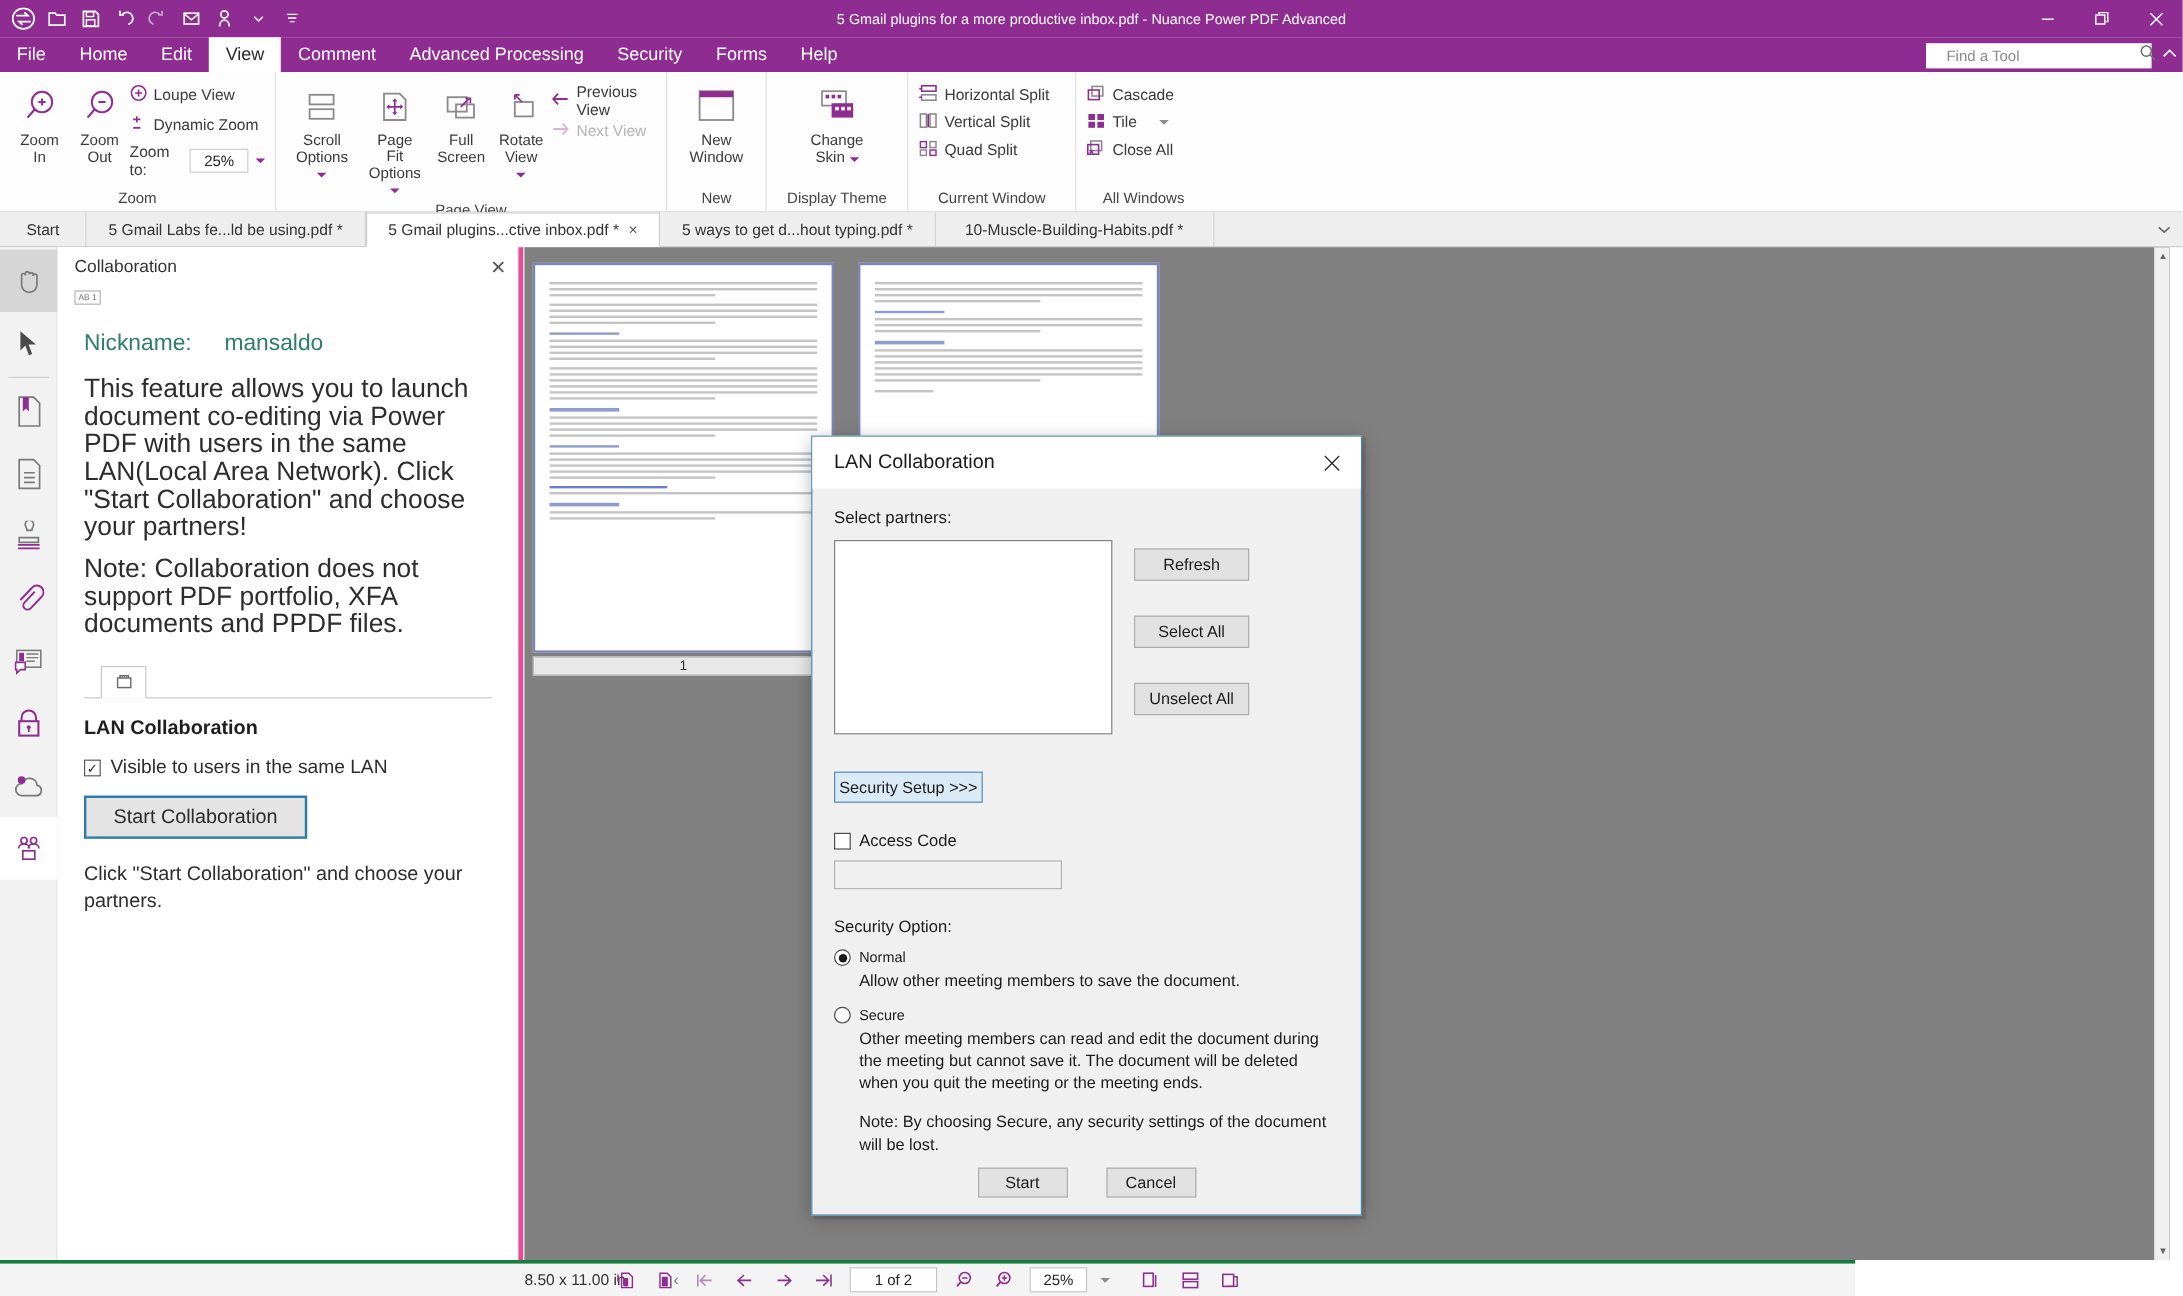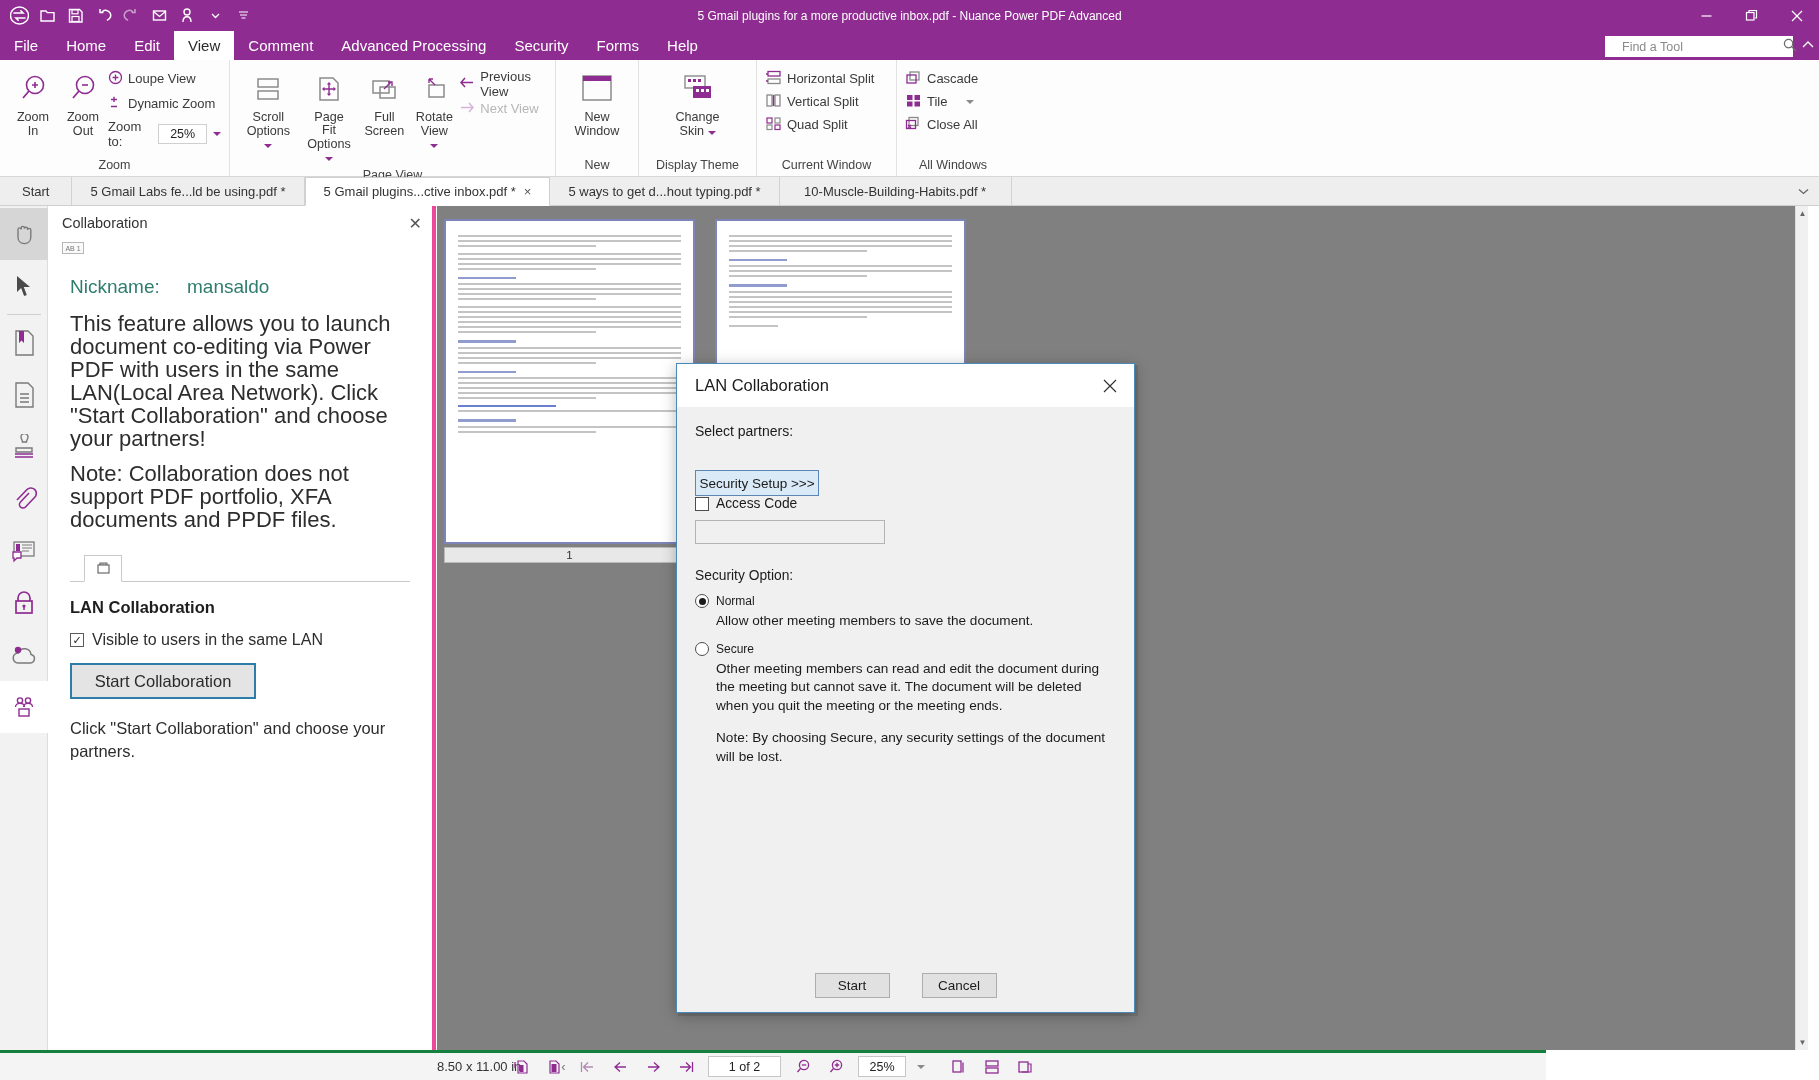--- a/index.html
+++ b/index.html
@@ -222,21 +222,21 @@
   .pbtn {
     width: 96px; height: 27px; background: #e1e1e1; border: 1px solid #adadad;
     display: flex; align-items: center; justify-content: center;
     font-size: 13.5px; color: #1b1b1b;
   }
   .secsetup {
     margin-top: 31px; width: 124px; height: 26px; background: #dbeaf7;
     border: 1px solid #5b87b5; display: flex; align-items: center; justify-content: center;
     font-size: 13.5px; color: #1b1b1b;
   }
-  .acc-row { display: flex; align-items: center; gap: 7px; font-size: 13.8px; color:#1b1b1b; }
+  .acc-row { display: flex; align-items: center; gap: 7px; margin-top: 24px; font-size: 13.8px; color:#1b1b1b; }
   .acc-box { width: 14px; height: 14px; border: 1px solid #4d4d4d; background: #fff; }
   .acc-input {
     margin-top: 9px; width: 190px; height: 24px; background: #f0f0f0; border: 1px solid #b4b4b4;
   }
   .seclabel { margin-top: 24px; font-size: 13.8px; color: #1b1b1b; }
   .radio-row { display: flex; align-items: center; gap: 7px; margin-top: 11px; font-size: 12px; color:#1b1b1b; }
   .radio {
     width: 14px; height: 14px; border: 1px solid #4d4d4d; border-radius: 50%; background: #fff;
     display: flex; align-items: center; justify-content: center;
   }
@@ -816,20 +816,28 @@
     <div class="modal-head">
       <span class="modal-title">LAN Collaboration</span>
       <span class="modal-x">
         <svg width="16" height="16" viewBox="0 0 16 16">
             <path d="M2 2l12 12M14 2L2 14" stroke="#333" stroke-width="1.2"></path>
           </svg>
       </span>
     </div>
     <div class="modal-body">
       <div class="fl">Select partners:</div>
+      <div class="partners-row">
+        <div class="partners-list"></div>
+        <div class="pbtn-col">
+          <div class="pbtn">Refresh</div>
+          <div class="pbtn">Select All</div>
+          <div class="pbtn">Unselect All</div>
+        </div>
+      </div>
 
       <div class="secsetup">Security Setup &gt;&gt;&gt;</div>
 
       <div class="acc-row">
         <span class="acc-box"></span>
         <span>Access Code</span>
       </div>
       <div class="acc-input"></div>
 
       <div class="seclabel">Security Option:</div>

